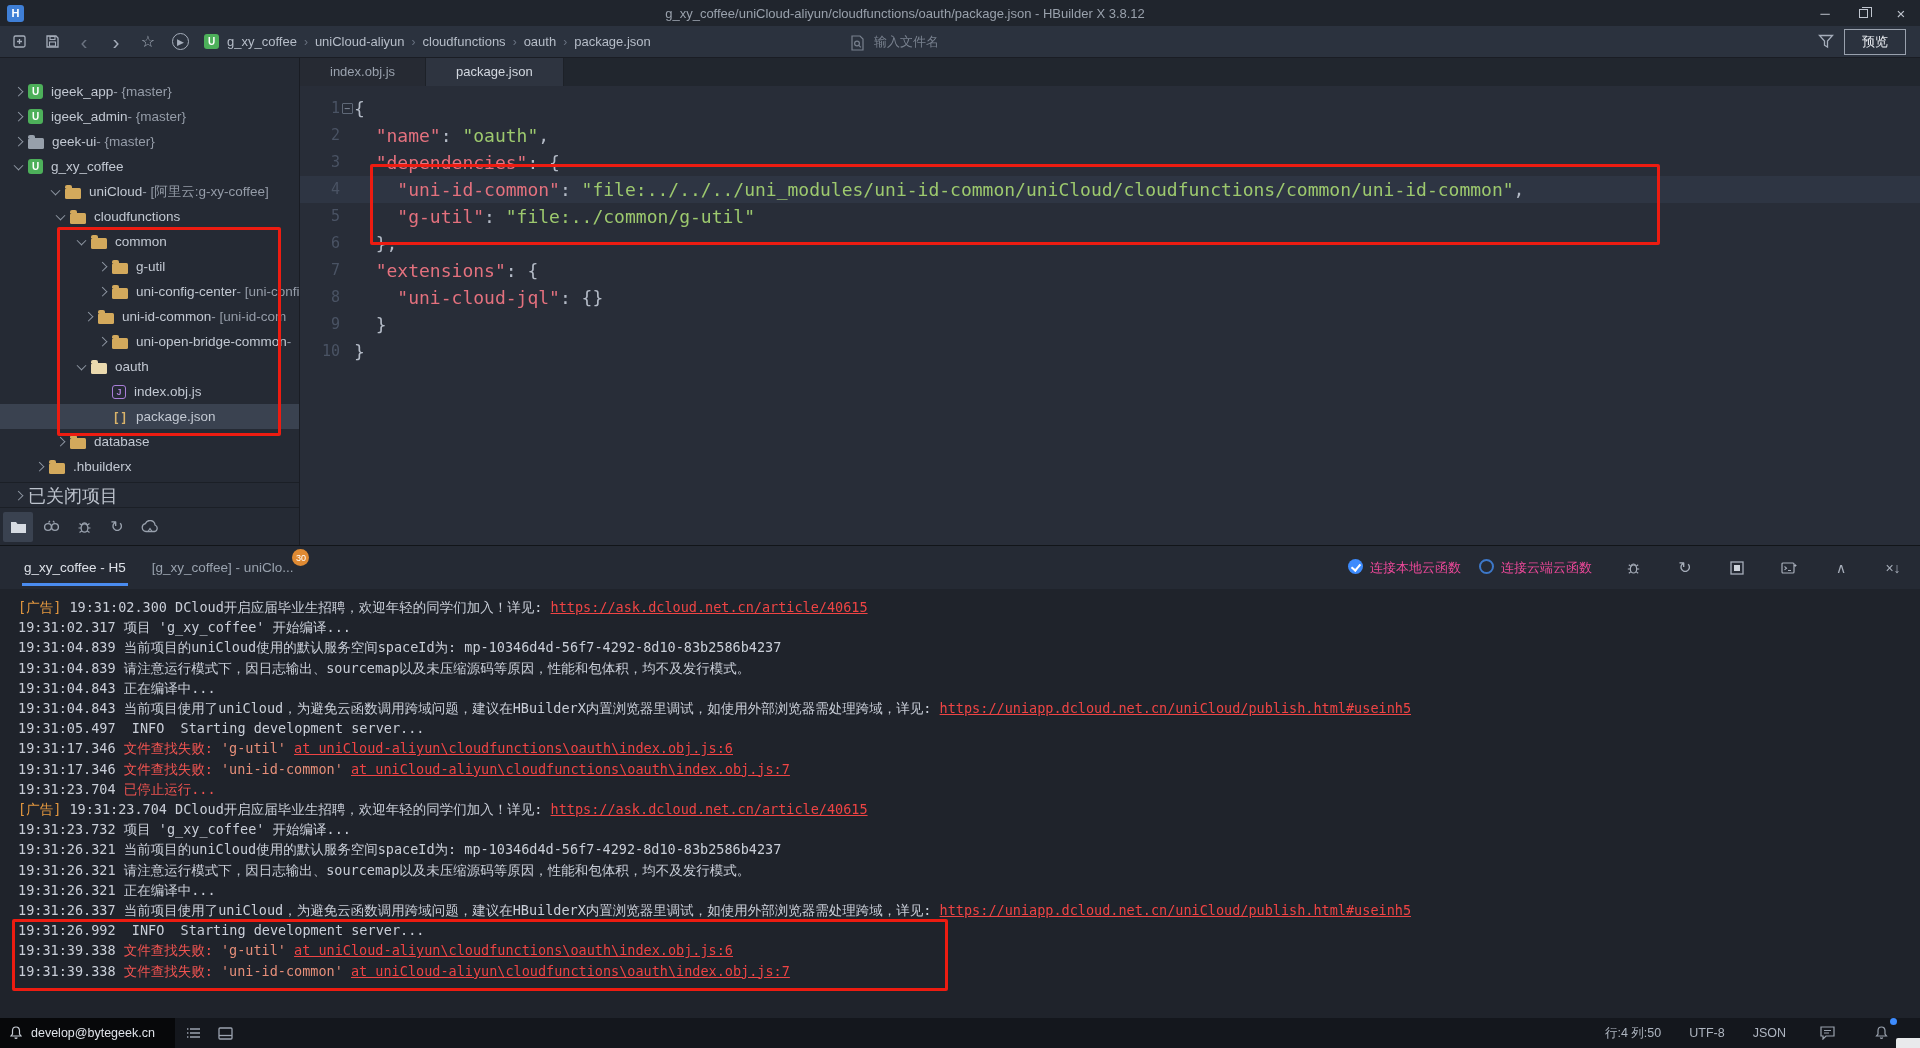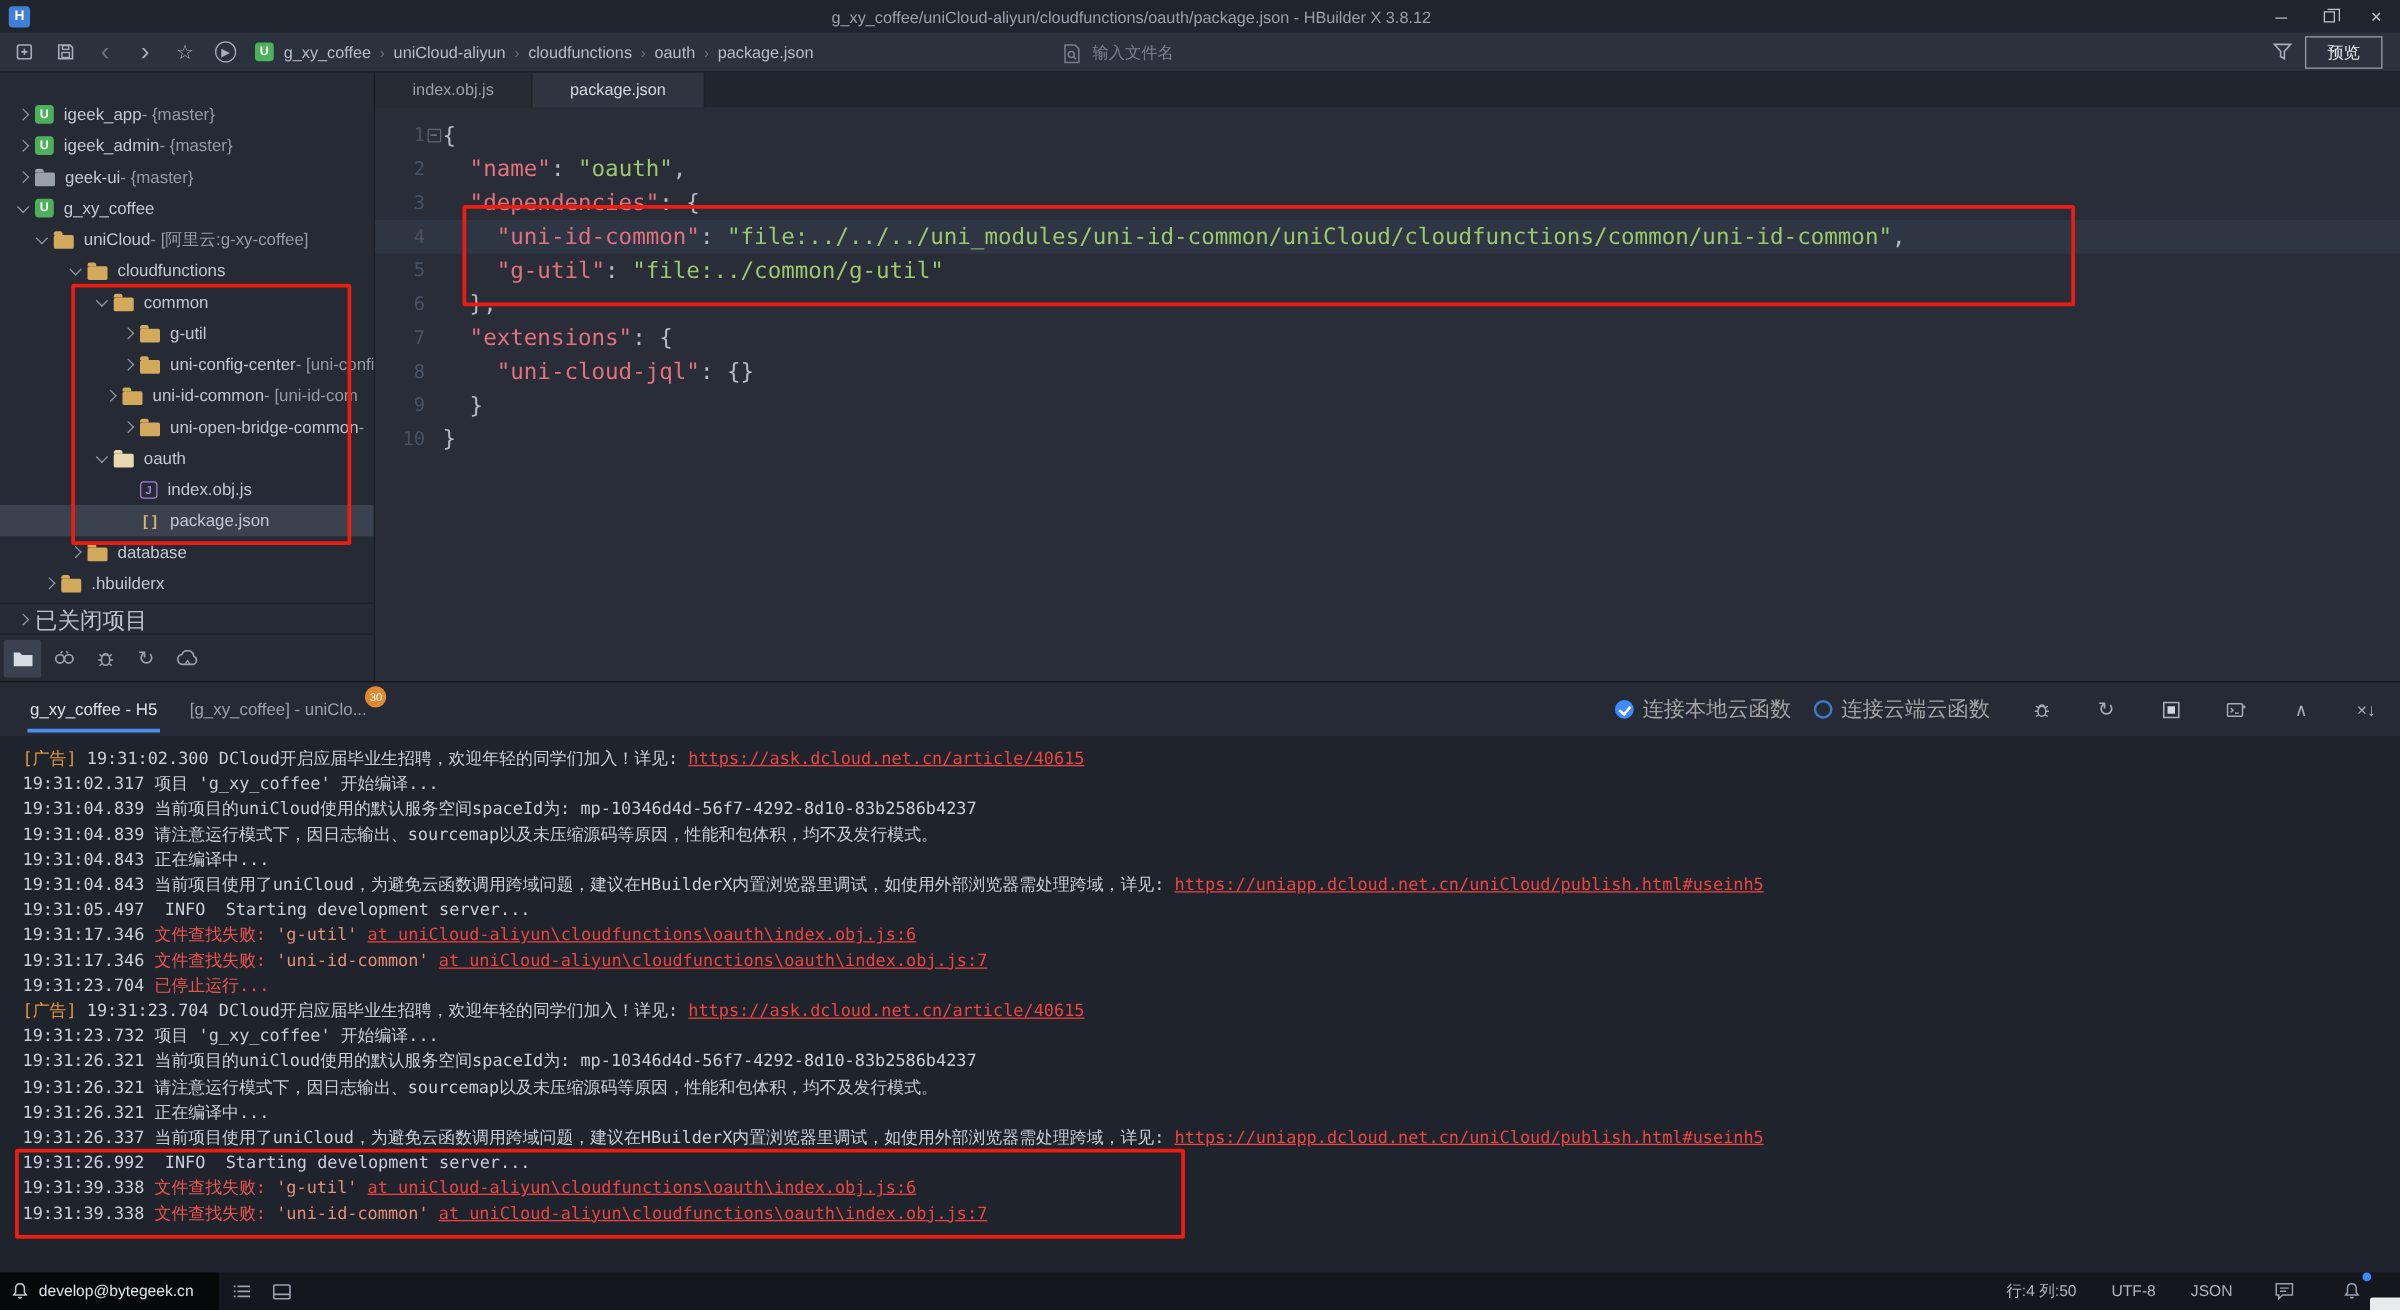--- a/index.html
+++ b/index.html
@@ -80,21 +80,21 @@
 
   
   .console { position:absolute; top:545px; left:0; right:0; bottom:30px; background:#1f232b; border-top:1px solid #121519; overflow:hidden; }
   .console-header { height:43px; background:#252a34; display:flex; align-items:center; }
   .ctab { margin-left:22px; font-size:13.5px; color:#99a2ae; position:relative; height:100%; display:flex; align-items:center; padding:0 2px; }
   .ctab.active { color:#dde1e8; }
   .ctab.active::after { content:""; position:absolute; left:0; right:0; bottom:3px; height:3px; background:#4a8cf0; }
   .ctab-badge { position:absolute; top:3px; right:-14px; width:17px; height:17px; border-radius:50%; background:#df8a33;
                 color:#fff; font-size:9px; display:flex; align-items:center; justify-content:center; }
   .console-right { margin-left:auto; display:flex; align-items:center; gap:16px; padding-right:16px; }
-  .radio-opt { display:flex; align-items:center; gap:7px; font-size:17px; color:#a3a3a3; }
+  .radio-opt { display:flex; align-items:flex-start; gap:7px; font-size:13px; color:#ec4899; }
   .radio { width:15px; height:15px; border-radius:50%; position:relative; }
   .radio.on { background:#3d8bfd; }
   .radio.on::after { content:""; position:absolute; left:5px; top:3px; width:4px; height:7px; border:solid #fff; border-width:0 2px 2px 0; transform:rotate(40deg); }
   .radio.off { border:2px solid #3d78c9; }
   .chdr-icon { width:22px; height:22px; display:flex; align-items:center; justify-content:center; color:#a7aeba; font-size:14px; margin-left:14px; }
   .log { padding:8px 0 0 18px; font-size:13.5px; line-height:20.2px; font-family:"DejaVu Sans Mono",monospace; white-space:pre; }
   .lg-d { color:#c9ced8; } .lg-o { color:#e2973f; } .lg-e { color:#ef5350; } .lg-q { color:#e58e79; }
   .lg-l { color:#ef4444; text-decoration:underline; }
 
   
@@ -197,21 +197,21 @@
             <span class="chev collapsed"></span>
             <span class="ticon folder-gray"></span>
             <span class="tlabel">geek-ui</span>
             <span class="tsuffix"> - {master}</span>
           </div>
           <div class="tree-row" style="padding-left: 10px;">
             <span class="chev expanded"></span>
             <span class="ticon uniapp">U</span>
             <span class="tlabel">g_xy_coffee</span>
           </div>
-          <div class="tree-row" style="padding-left: 25px;">
+          <div class="tree-row" style="padding-left: 47px;">
             <span class="chev expanded"></span>
             <span class="ticon folder"></span>
             <span class="tlabel">uniCloud</span>
             <span class="tsuffix"> - [阿里云:g-xy-coffee]</span>
           </div>
           <div class="tree-row" style="padding-left: 52px;">
             <span class="chev expanded"></span>
             <span class="ticon folder"></span>
             <span class="tlabel">cloudfunctions</span>
           </div>

